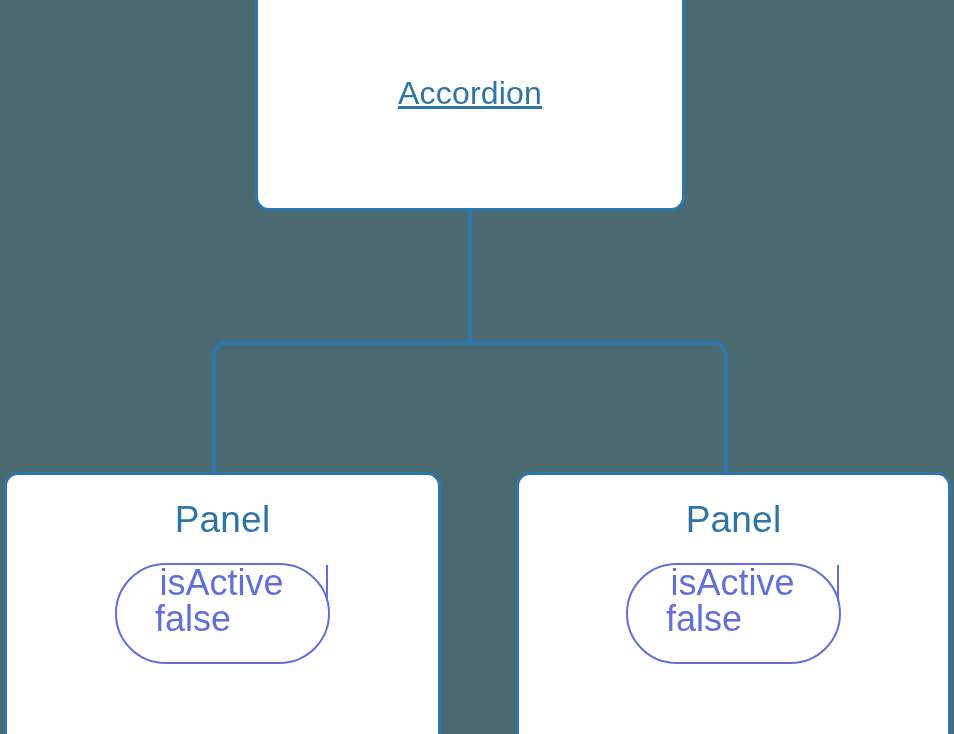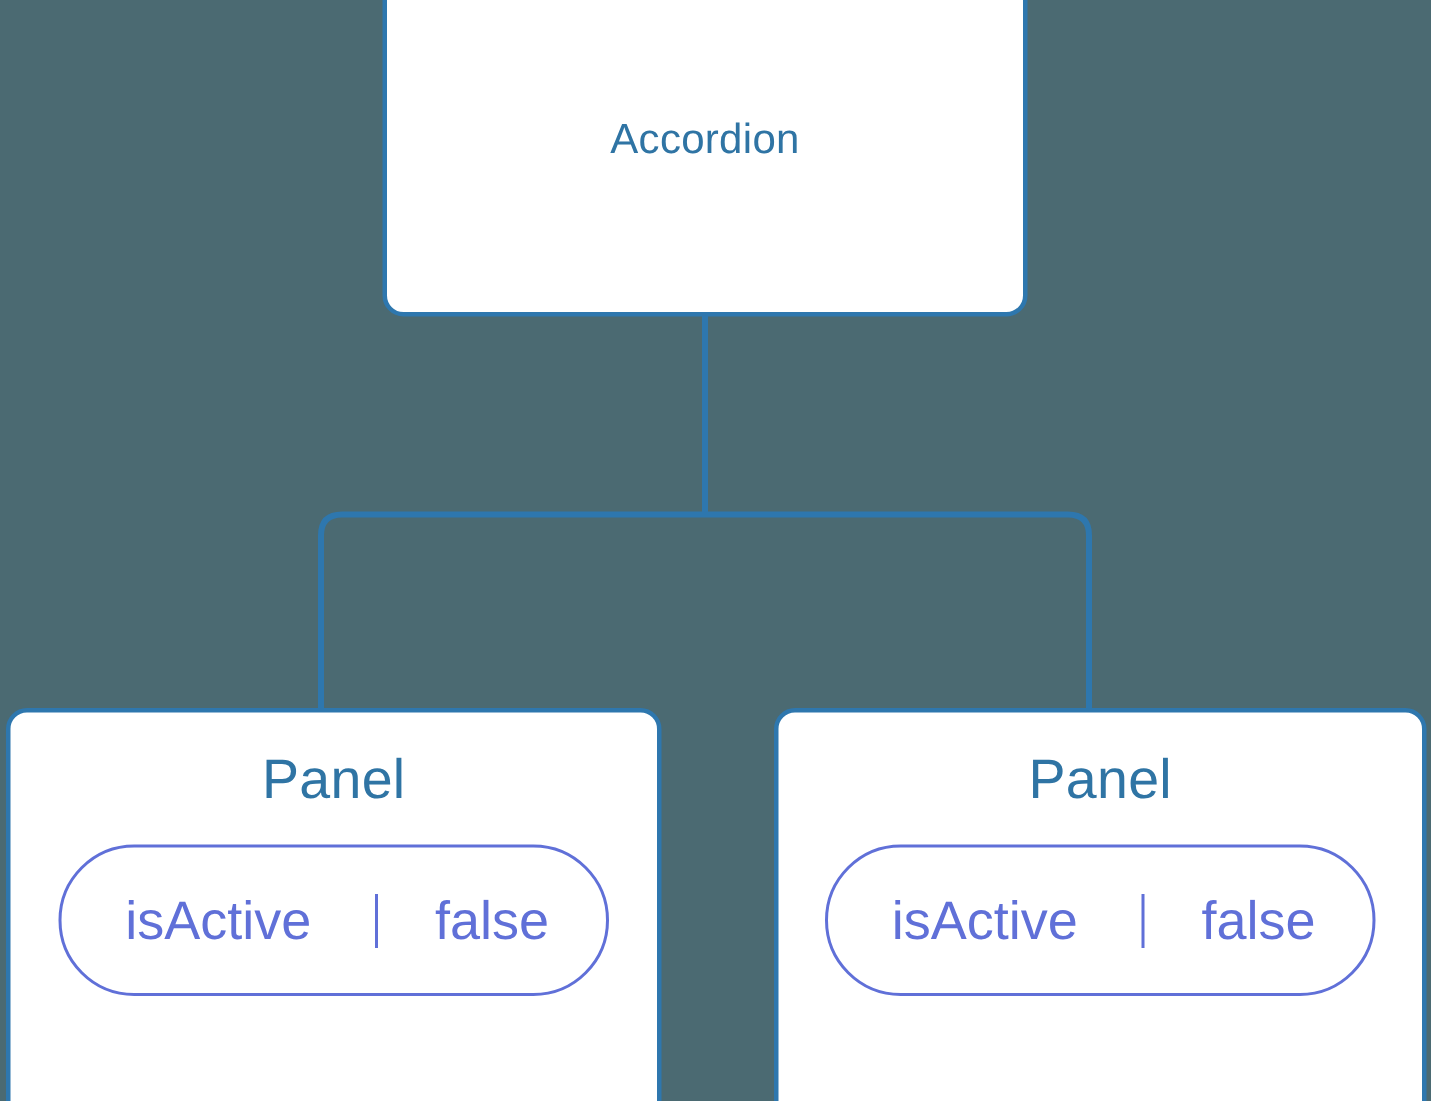--- a/index.html
+++ b/index.html
@@ -73,33 +73,35 @@
 
   .node-title {
     color: #2f74a4;
     font-size: 37px;
     line-height: 1;
     letter-spacing: 0.2px;
     white-space: nowrap;
   }
 
   #node-accordion .node-title {
-    font-size: 28px;
+    font-size: 32px;
+    text-decoration: underline;
   }
 
   
   .prop-pill {
     margin-top: 25px;
     height: 101px;
     border: 2px solid #6070d8;
     border-radius: 52px;
     display: flex;
-    align-items: center;
+    align-items: flex-start;
     box-sizing: border-box;
     background: #ffffff;
+    flex-direction: column;
   }
 
   .prop-key,
   .prop-value {
     display: flex;
     align-items: center;
     justify-content: center;
     color: #6070d8;
     font-size: 36px;
     line-height: 1;

